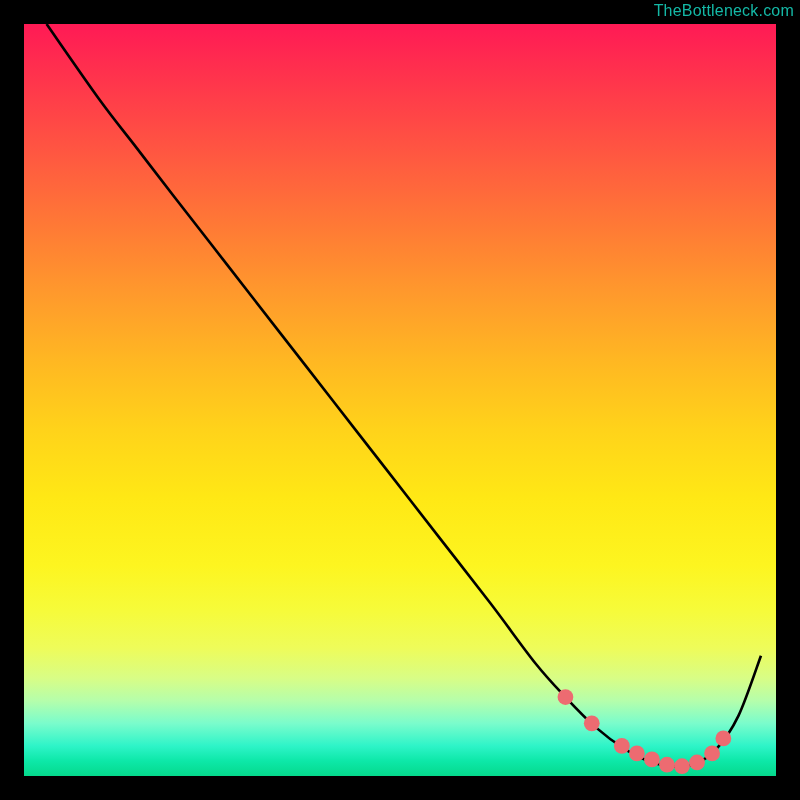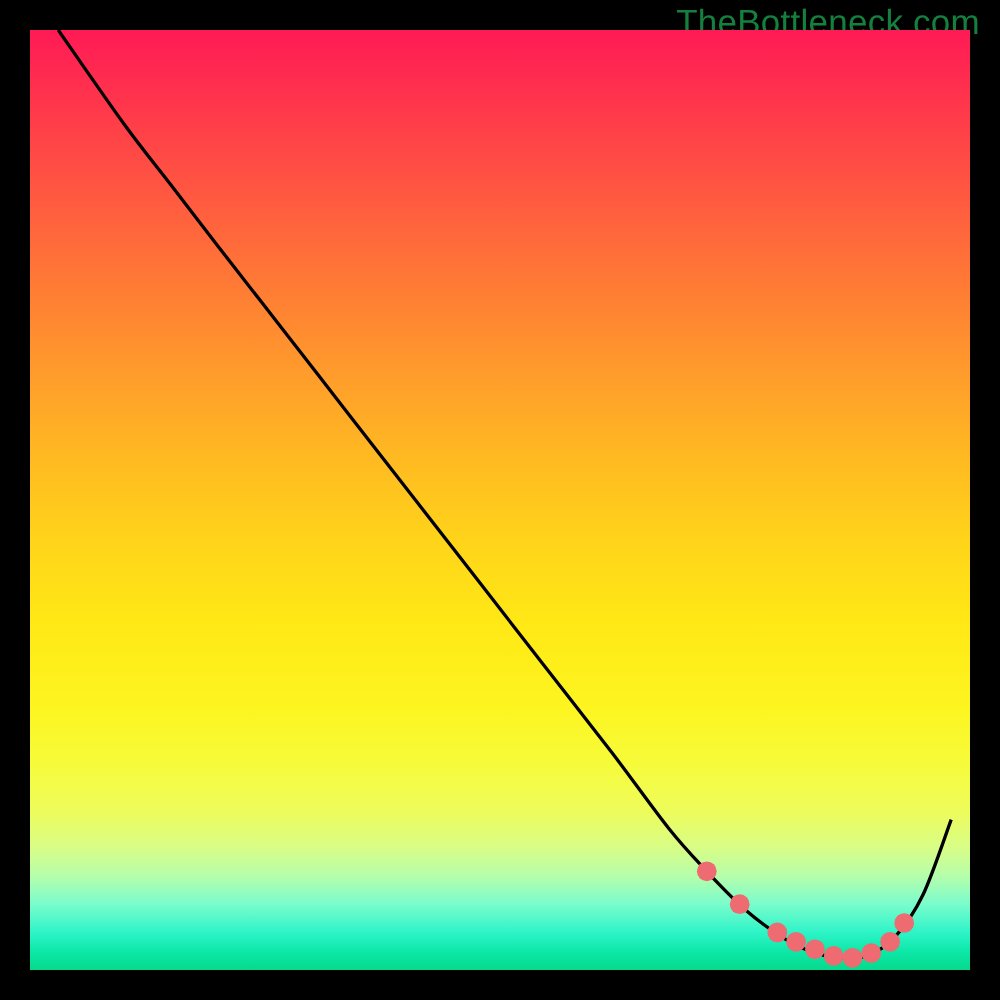--- a/index.html
+++ b/index.html
@@ -42,24 +42,24 @@
     );
   }
   .curve, .markers {
     position: absolute;
     inset: 0;
     pointer-events: none;
   }
   .attribution {
     position: absolute;
     top: 2px;
-    right: 16px;
-    color: #15803d;
+    right: 6px;
+    color: #14b8a6;
     font-family: "Helvetica Neue", Arial, sans-serif;
-    font-size: 28px;
+    font-size: 16px;
     letter-spacing: 0.2px;
   }
 </style>
 </head>
 <body>
 
 <div class="frame">
   <div class="attribution">TheBottleneck.com</div>
   <div class="plot">
     <div class="gradient"></div>

